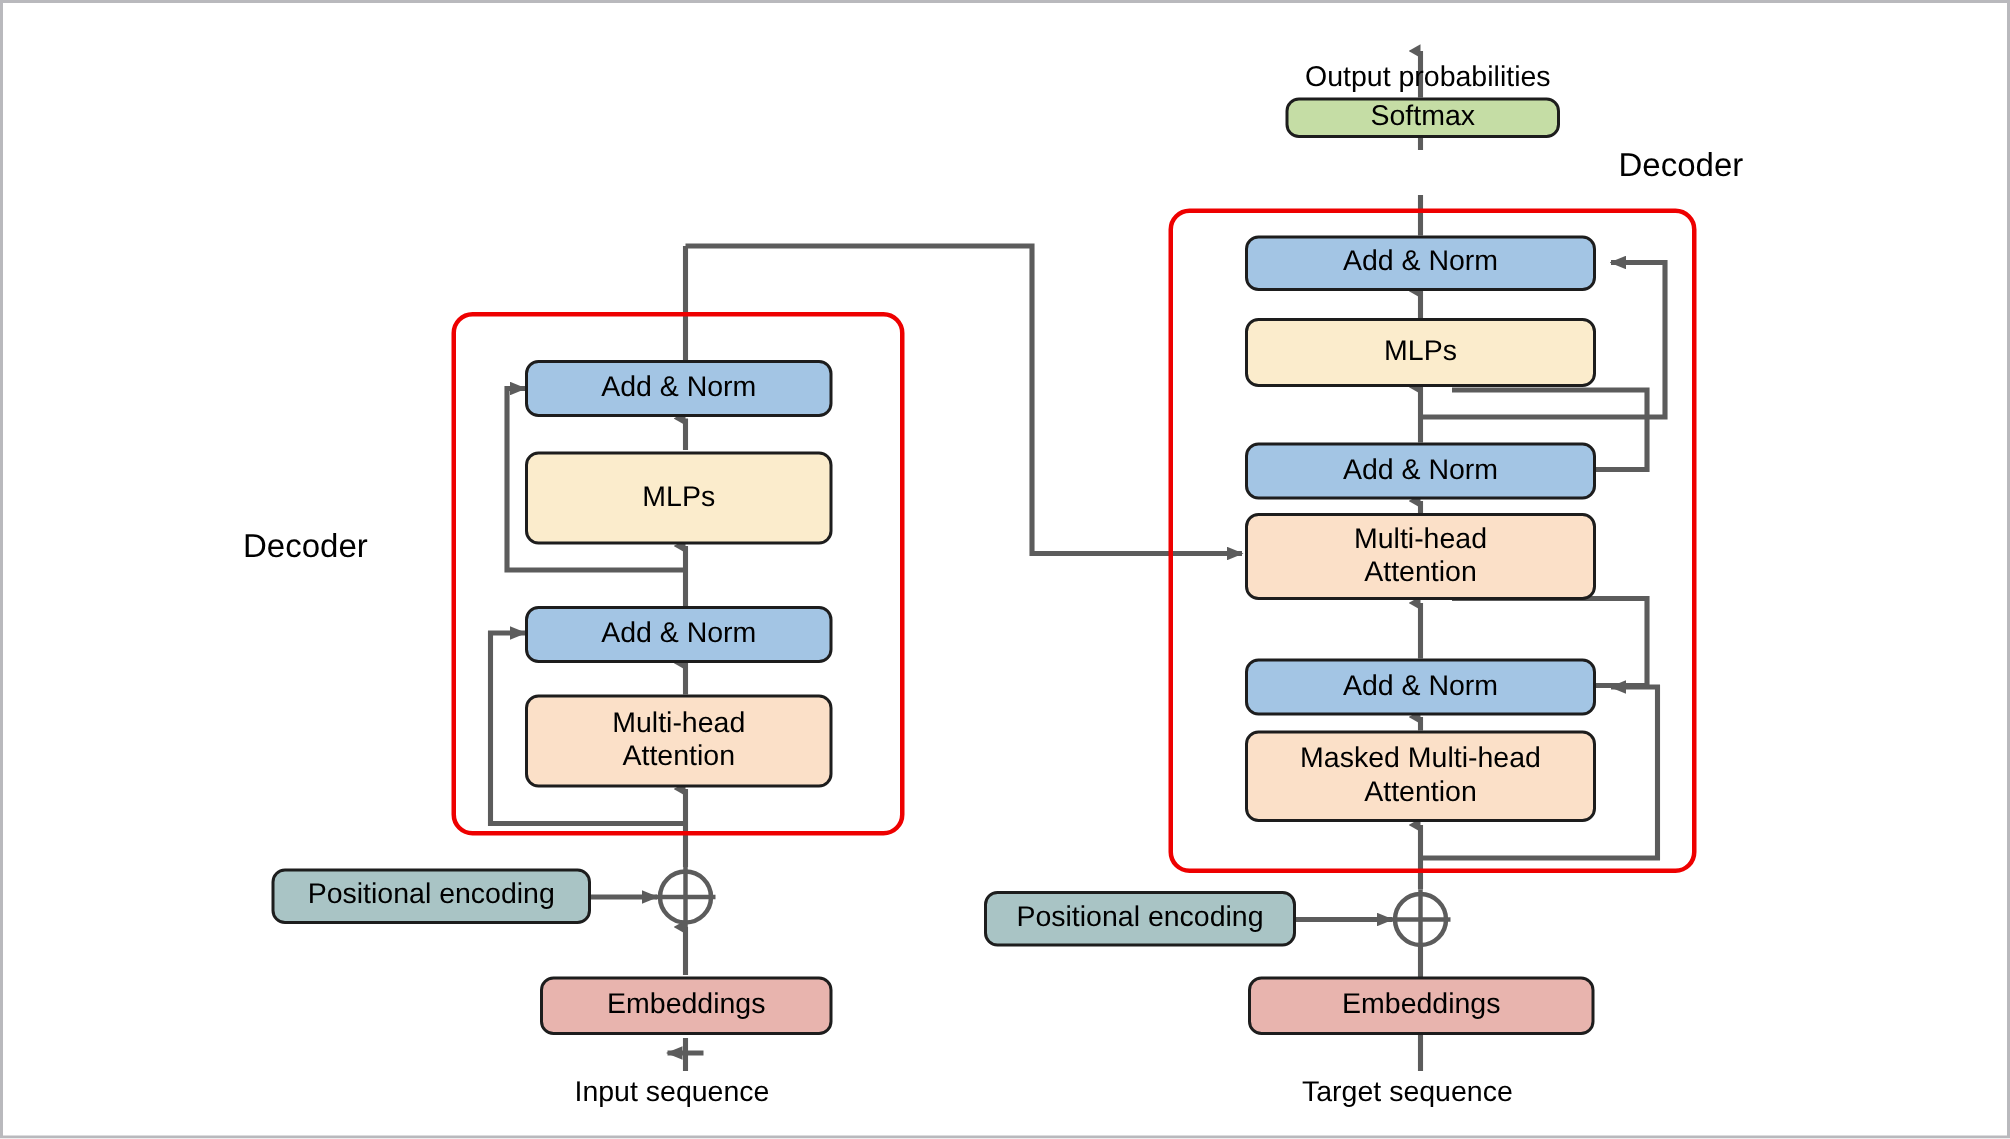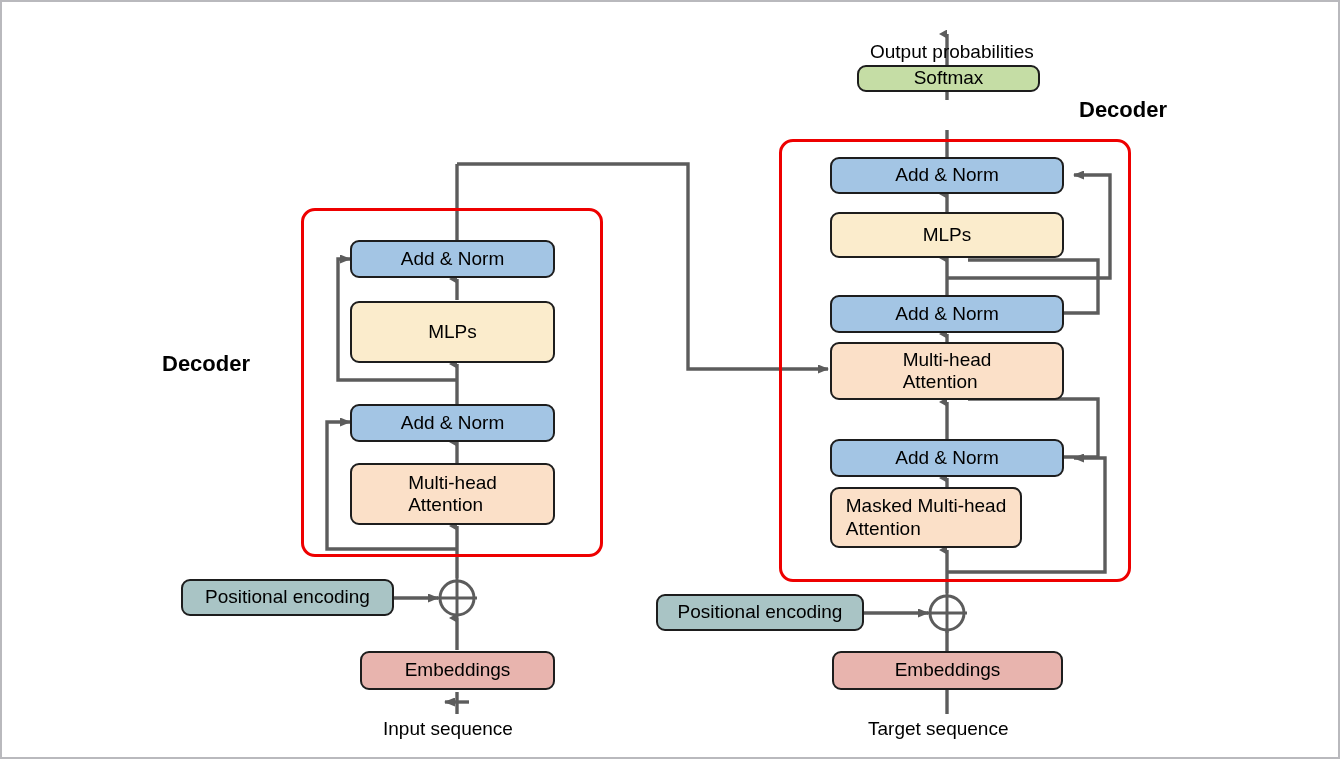--- a/index.html
+++ b/index.html
@@ -25,20 +25,21 @@
     pointer-events: none;
   }
   .node {
     position: absolute;
     box-sizing: border-box;
     border: 2px solid #1d1d1d;
     border-radius: 9px;
     display: flex;
     align-items: center;
     justify-content: center;
+    text-align: center;
     color: #000000;
     font-size: 19px;
     line-height: 1.18;
     white-space: pre-line;
     z-index: 3;
   }
   .group-box {
     position: absolute;
     box-sizing: border-box;
     border: 3px solid #ee0000;
@@ -47,21 +48,21 @@
     z-index: 1;
   }
   .caption {
     position: absolute;
     color: #000000;
     font-size: 19px;
     white-space: nowrap;
     z-index: 4;
   }
   .caption.bold {
-    font-weight: bold;
+    font-weight: normal;
     font-size: 22px;
   }
   .addop {
     position: absolute;
     z-index: 3;
   }
 </style>
 </head>
 <body>
 
@@ -151,21 +152,21 @@
 
   <div class="node" style="left:828px; top:210px; width:234px; height:46px; background:#fbeccc;">MLPs</div>
 
   <div class="node" style="left:828px; top:293px; width:234px; height:38px; background:#a3c5e4;">Add &amp; Norm</div>
 
   <div class="node" style="left:828px; top:340px; width:234px; height:58px; background:#fbe0c8;">Multi-head
 Attention</div>
 
   <div class="node" style="left:828px; top:437px; width:234px; height:38px; background:#a3c5e4;">Add &amp; Norm</div>
 
-  <div class="node" style="left:828px; top:485px; width:192px; height:61px; background:#fbe0c8;">Masked Multi-head
+  <div class="node" style="left:828px; top:485px; width:234px; height:61px; background:#fbe0c8;">Masked Multi-head
 Attention</div>
 
   <div class="node" style="left:348px; top:238px; width:205px; height:38px; background:#a3c5e4;">Add &amp; Norm</div>
 
   <div class="node" style="left:348px; top:299px; width:205px; height:62px; background:#fbeccc;">MLPs</div>
 
   <div class="node" style="left:348px; top:402px; width:205px; height:38px; background:#a3c5e4;">Add &amp; Norm</div>
 
   <div class="node" style="left:348px; top:461px; width:205px; height:62px; background:#fbe0c8;">Multi-head
 Attention</div>

